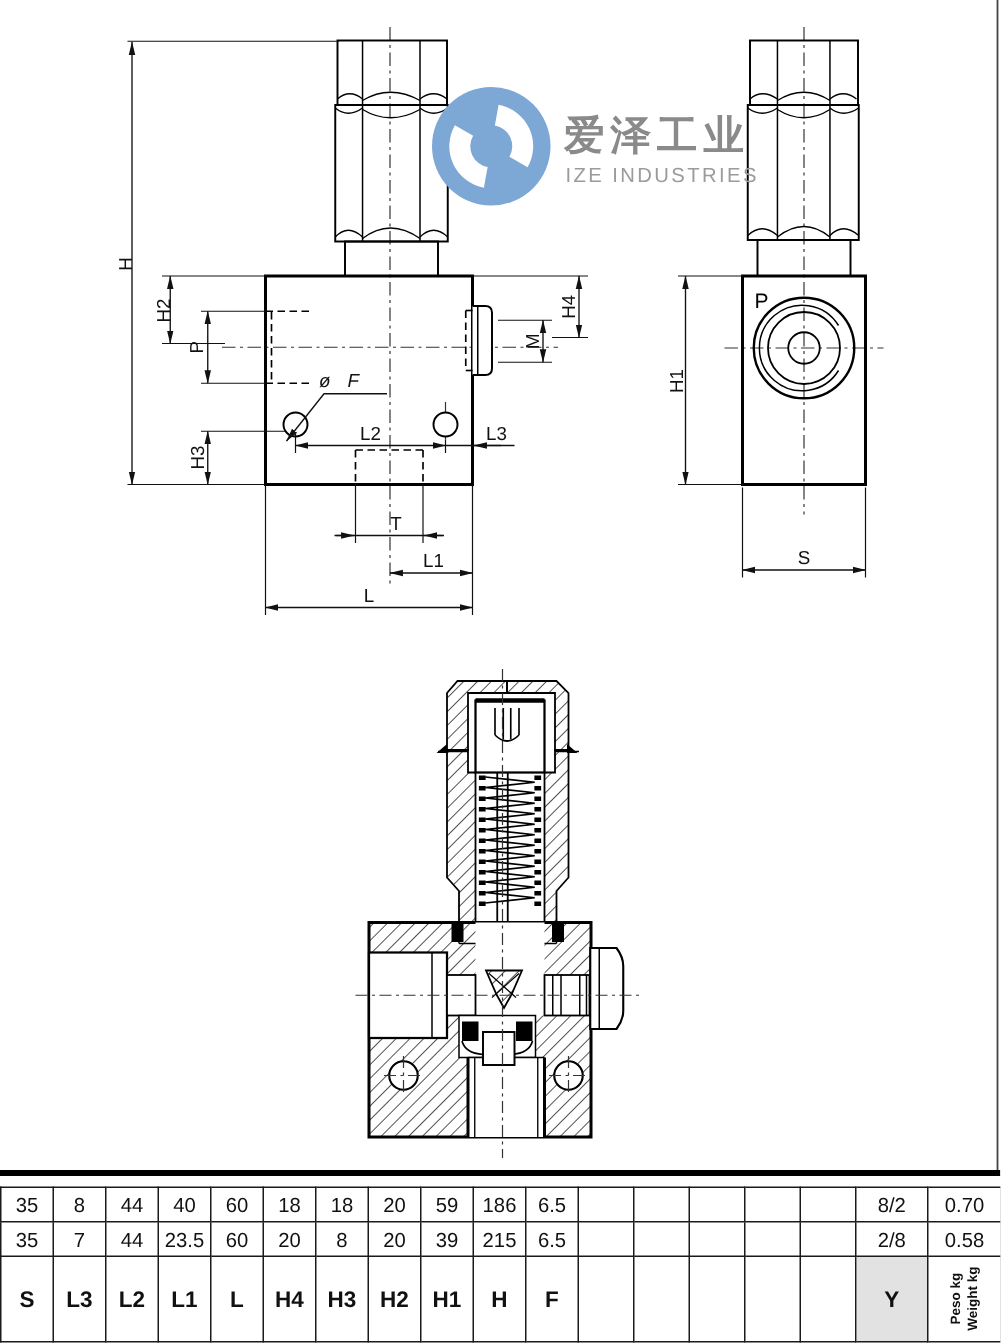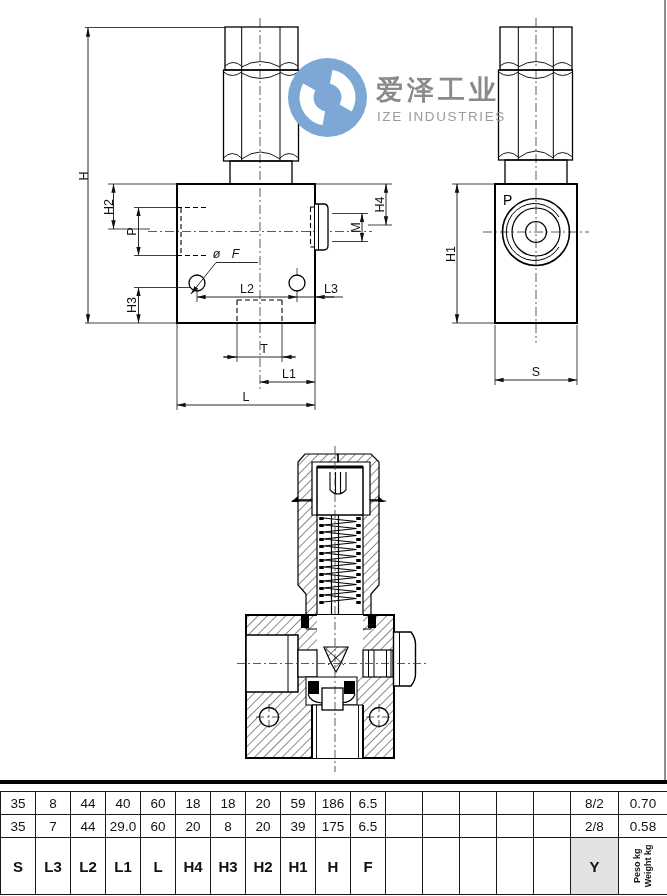--- a/index.html
+++ b/index.html
@@ -297,27 +297,27 @@
           <td></td>
           <td></td>
           <td></td>
           <td>8/2</td>
           <td>0.70</td>
         </tr>
         <tr class="datarow">
           <td>35</td>
           <td>7</td>
           <td>44</td>
-          <td>29.0</td>
+          <td>23.5</td>
           <td>60</td>
           <td>20</td>
           <td>8</td>
           <td>20</td>
           <td>39</td>
-          <td>175</td>
+          <td>215</td>
           <td>6.5</td>
           <td></td>
           <td></td>
           <td></td>
           <td></td>
           <td></td>
           <td>2/8</td>
           <td>0.58</td>
         </tr>
         <tr class="headrow">

